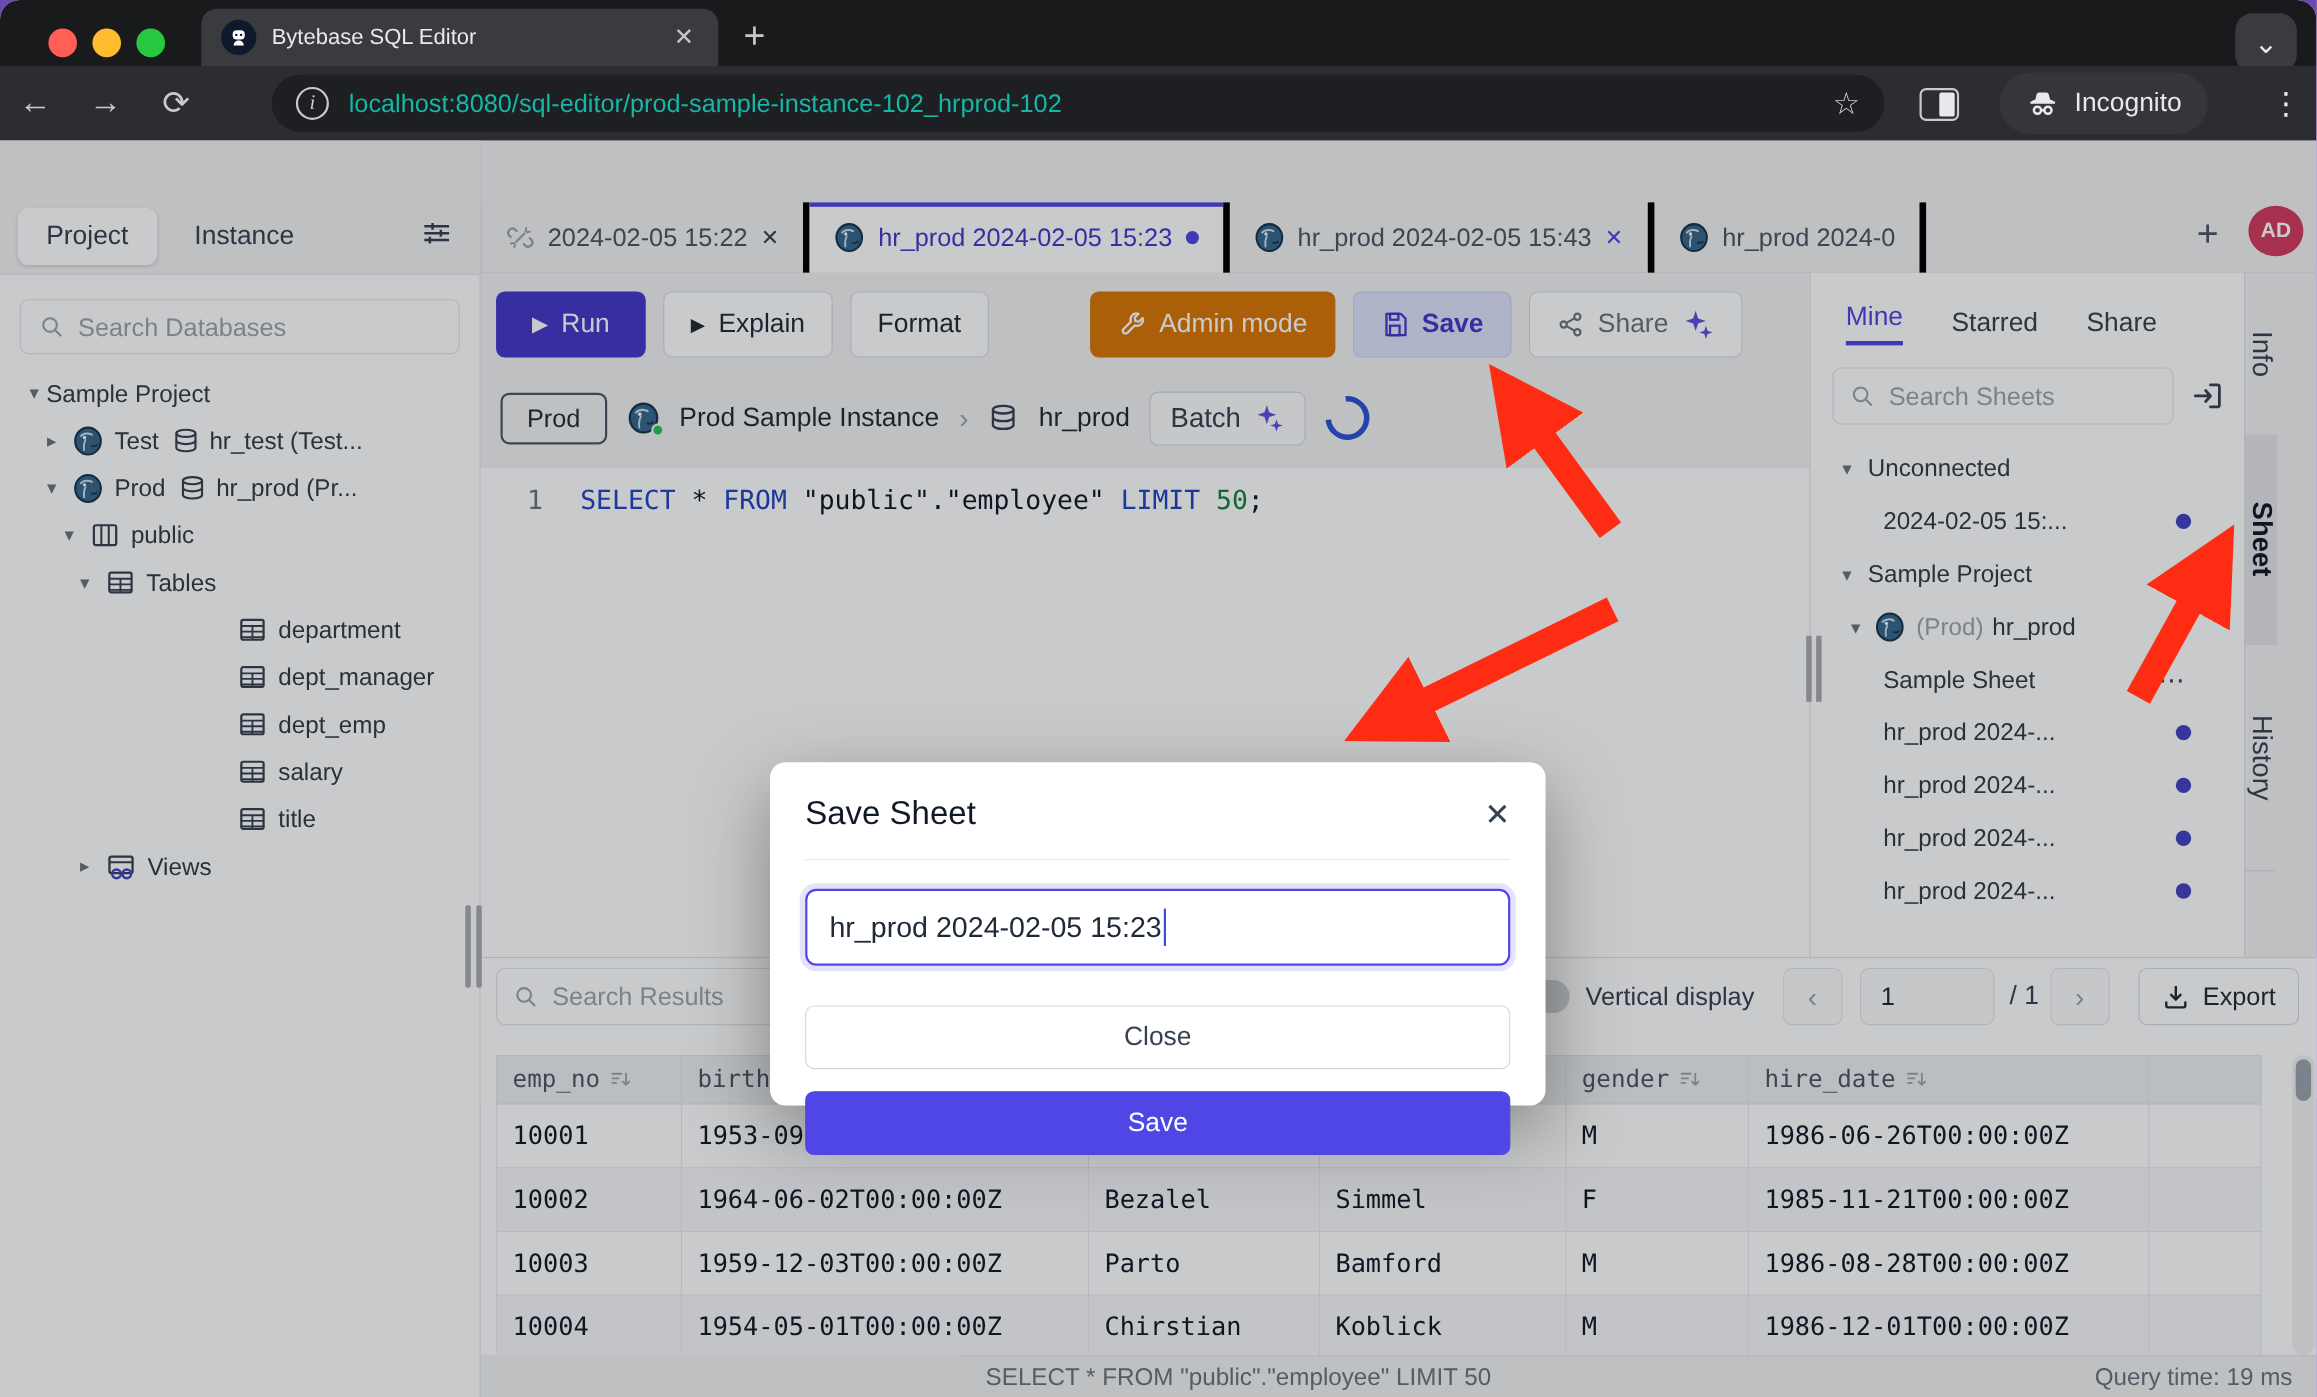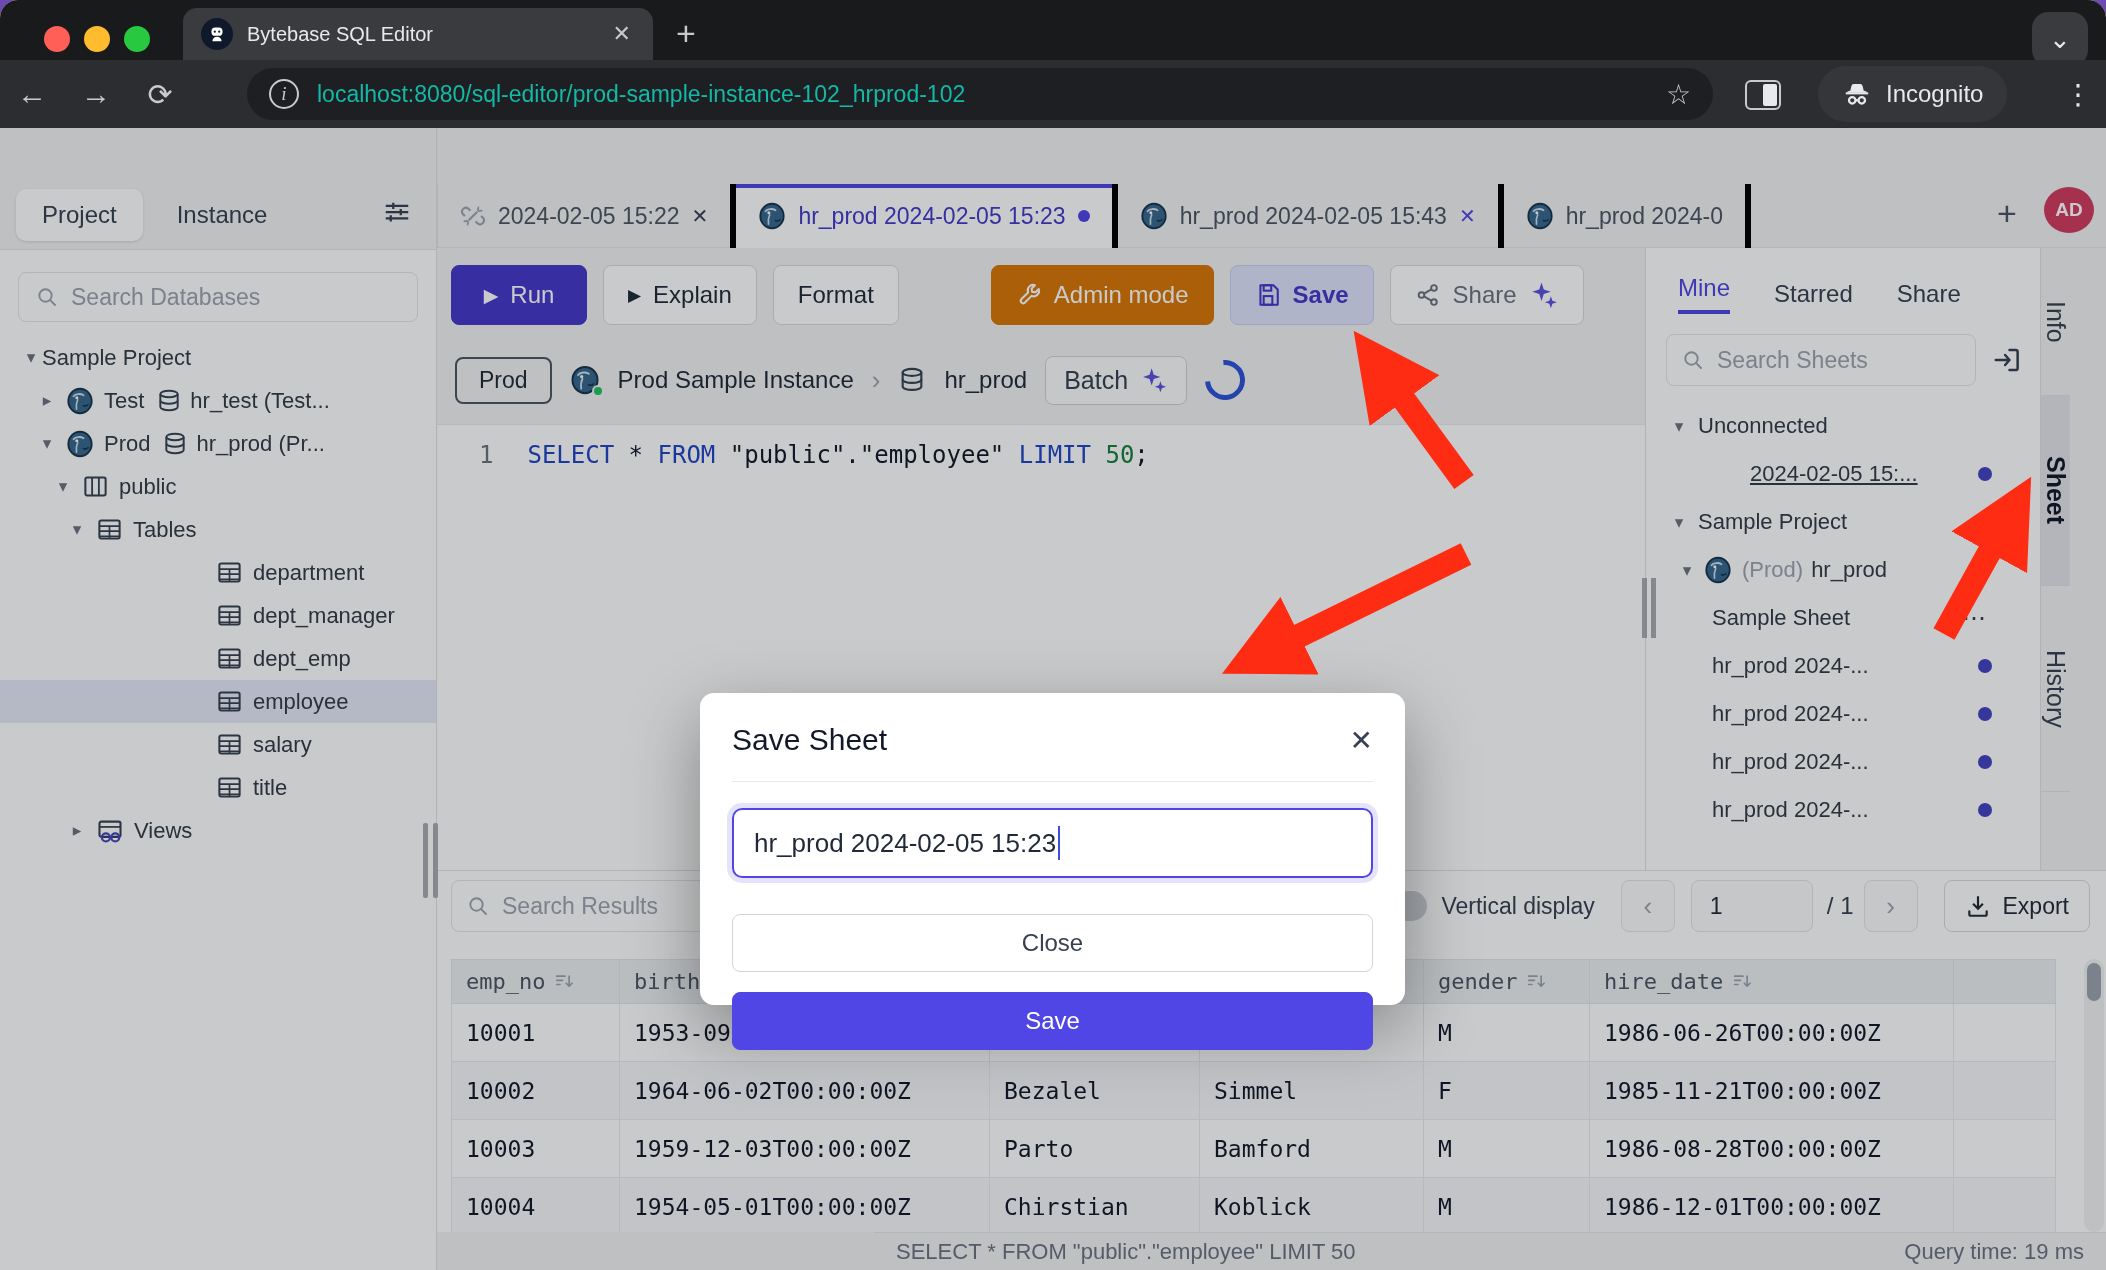--- a/index.html
+++ b/index.html
@@ -369,29 +369,20 @@
             </div>
             <div class="trow">
               <span style="width: 108px; flex: 0 0 auto;"></span>
               <span class="ticon" style="margin-left: 108px;">
                 <svg width="27" height="27" class="icon" style="color: rgb(55, 65, 81);">
                   <use href="#i-table"></use>
                 </svg>
               </span>
               <span>dept_emp</span>
             </div>
-            <div class="trow sel">
-              <span style="width: 108px; flex: 0 0 auto;"></span>
-              <span class="ticon" style="margin-left: 108px;">
-                <svg width="27" height="27" class="icon" style="color: rgb(55, 65, 81);">
-                  <use href="#i-table"></use>
-                </svg>
-              </span>
-              <span>employee</span>
-            </div>
             <div class="trow">
               <span style="width: 108px; flex: 0 0 auto;"></span>
               <span class="ticon" style="margin-left: 108px;">
                 <svg width="27" height="27" class="icon" style="color: rgb(55, 65, 81);">
                   <use href="#i-table"></use>
                 </svg>
               </span>
               <span>salary</span>
             </div>
             <div class="trow">
@@ -538,21 +529,21 @@
             <svg class="icon" width="30" height="30" style="color:#374151;flex:0 0 auto">
                 <use href="#i-import"></use>
               </svg>
           </div>
           <div class="stree" id="sheet-tree">
               <div class="srow">
                 <span class="caret" style="margin-left: 22px;">▾</span>
                 <span style="margin-left: 8px;">Unconnected</span>
               </div>
               <div class="srow">
-                <span style="margin-left: 104px; text-decoration: underline;">2024-02-05 15:...</span>
+                <span style="margin-left: 66px;">2024-02-05 15:...</span>
                 <span class="dot"></span>
               </div>
               <div class="srow">
                 <span class="caret" style="margin-left: 22px;">▾</span>
                 <span style="margin-left: 8px;">Sample Project</span>
               </div>
               <div class="srow">
                 <span class="caret" style="margin-left: 30px;">▾</span>
                 <span class="ticon" style="margin-left: 6px;">
                   <svg width="28" height="28" class="icon">

